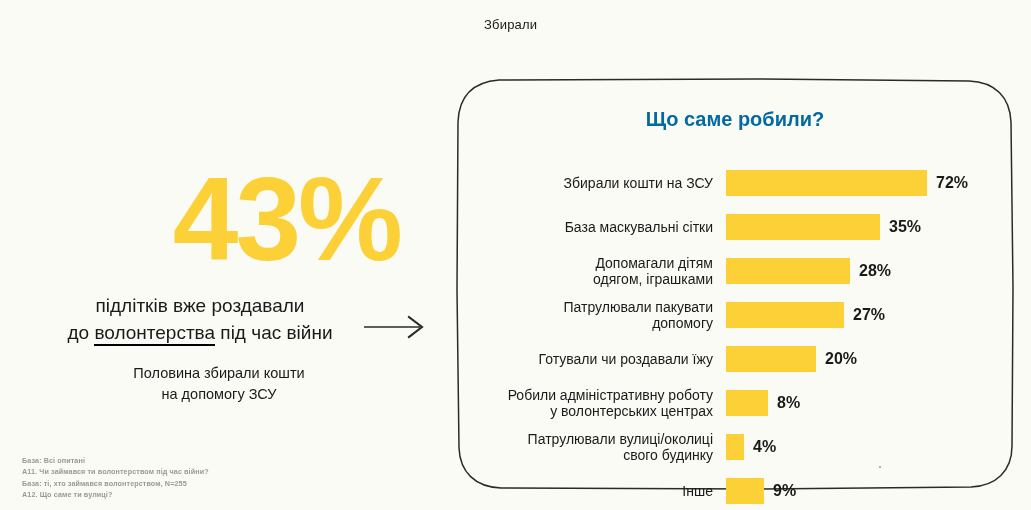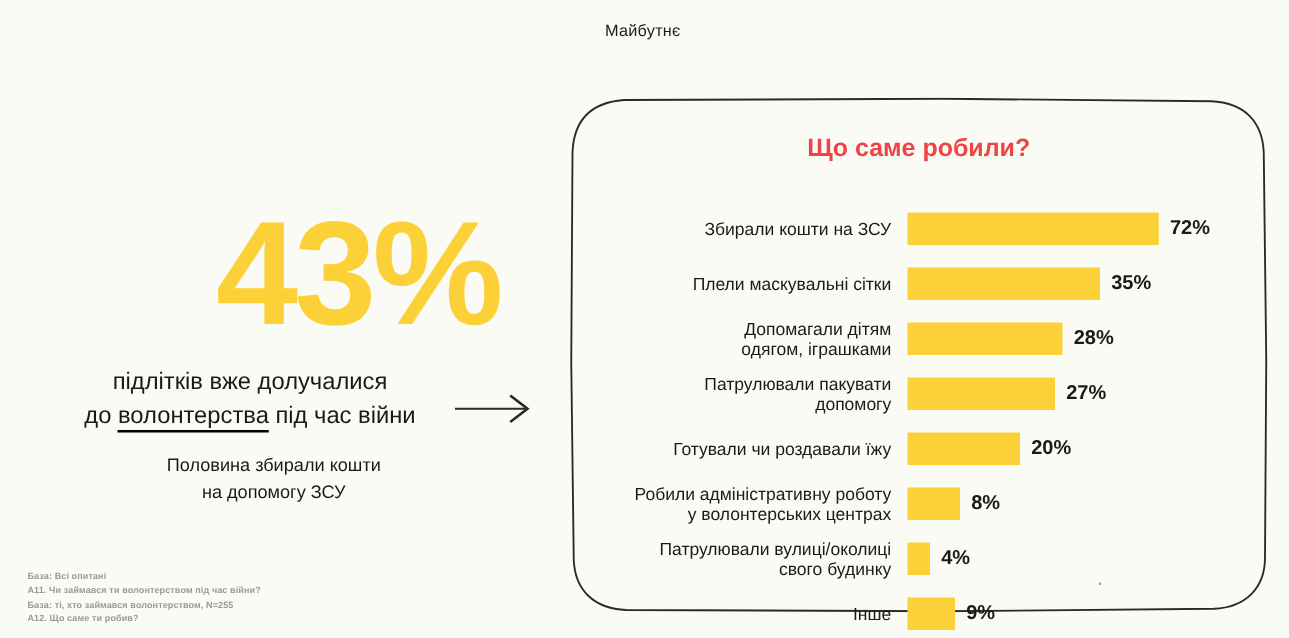--- a/index.html
+++ b/index.html
@@ -118,21 +118,21 @@
   }
 
   .chart-title {
     position: absolute;
     top: 30px;
     left: 0;
     width: 560px;
     text-align: center;
     font-size: 20px;
     font-weight: bold;
-    color: #ef4444;
+    color: #0369a1;
   }
 
   
   .chart {
     position: absolute;
     top: 88px;
     left: 0;
     width: 560px;
   }
   .row {
@@ -171,49 +171,49 @@
     height: 2px;
     background: #9A9A92;
     border-radius: 50%;
   }
 </style>
 </head>
 <body>
 
 <div class="slide">
 
-  <div class="deck-header">Майбутнє</div>
+  <div class="deck-header">Збирали</div>
 
   <div class="left-panel">
 
     <div class="big-stat">43%</div>
 
     <div class="headline">
-      <div>підлітків вже долучалися</div>
+      <div>підлітків вже роздавали</div>
       <div><span>до </span><span class="u">волонтерства</span><span> під час війни</span></div>
     </div>
 
     <div class="subtext">
       <div>Половина збирали кошти</div>
       <div>на допомогу ЗСУ</div>
     </div>
 
     <div class="arrow-wrap">
       <svg width="70" height="30" viewBox="0 0 70 30">
         <path d="M2 15 H58" stroke="#2A2A2A" stroke-width="1.6" fill="none"></path>
         <path d="M47 5 L60 15 L47 25" stroke="#2A2A2A" stroke-width="2.1" fill="none" stroke-linecap="square" stroke-linejoin="miter"></path>
       </svg>
     </div>
   </div>
 
   <div class="footnotes">
     <div>База: Всі опитані</div>
     <div>A11. Чи займався ти волонтерством під час війни?</div>
     <div>База: ті, хто займався волонтерством, N=255</div>
-    <div>A12. Що саме ти робив?</div>
+    <div>A12. Що саме ти вулиці?</div>
   </div>
 
   <div class="card">
 
     <svg class="card-border" width="560" height="412" viewBox="0 0 560 412">
       <path d="M44 2
                C 18 4, 4 18, 3 44
                L 2 212
                L 4 370
                C 5 394, 20 409, 46 410
@@ -231,21 +231,21 @@
 
     <div class="chart">
 
       <div class="row">
         <div class="label">Збирали кошти на ЗСУ</div>
         <div class="bar" style="width: 201px;"></div>
         <div class="value">72%</div>
       </div>
 
       <div class="row">
-        <div class="label">Плели маскувальні сітки</div>
+        <div class="label">База маскувальні сітки</div>
         <div class="bar" style="width: 154px;"></div>
         <div class="value">35%</div>
       </div>
 
       <div class="row">
         <div class="label">Допомагали дітям
 одягом, іграшками</div>
         <div class="bar" style="width: 124px;"></div>
         <div class="value">28%</div>
       </div>

